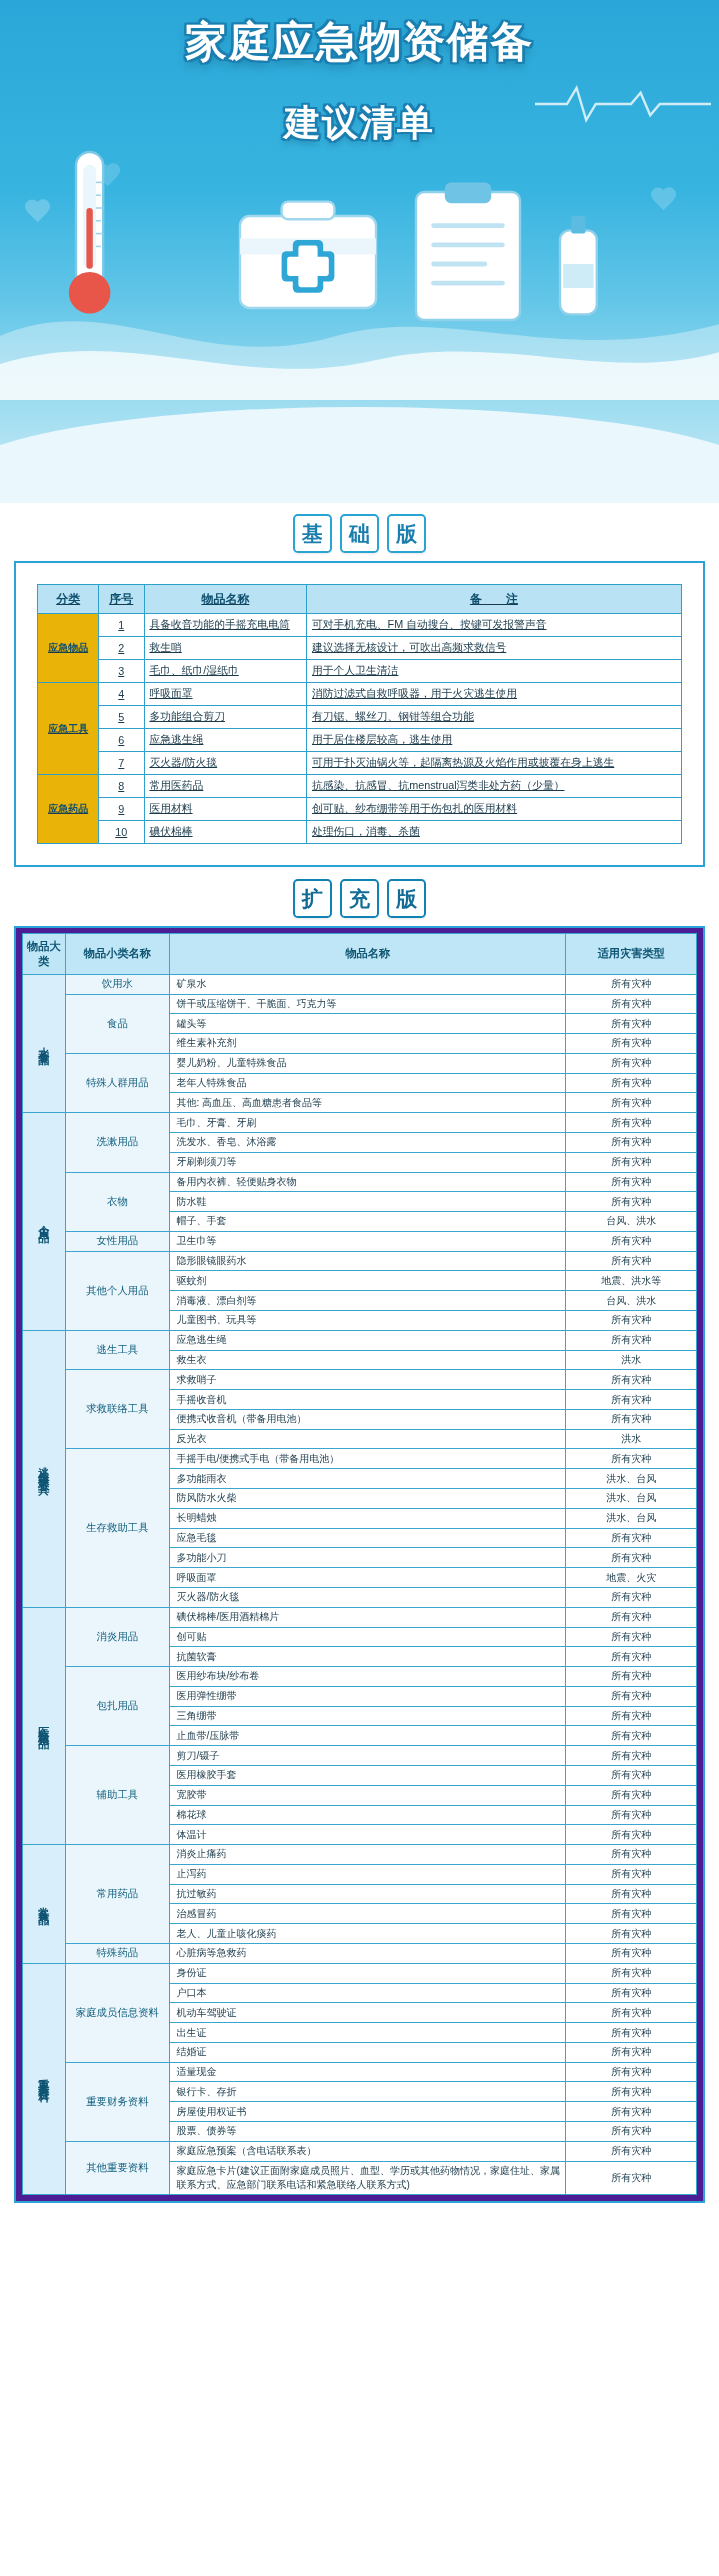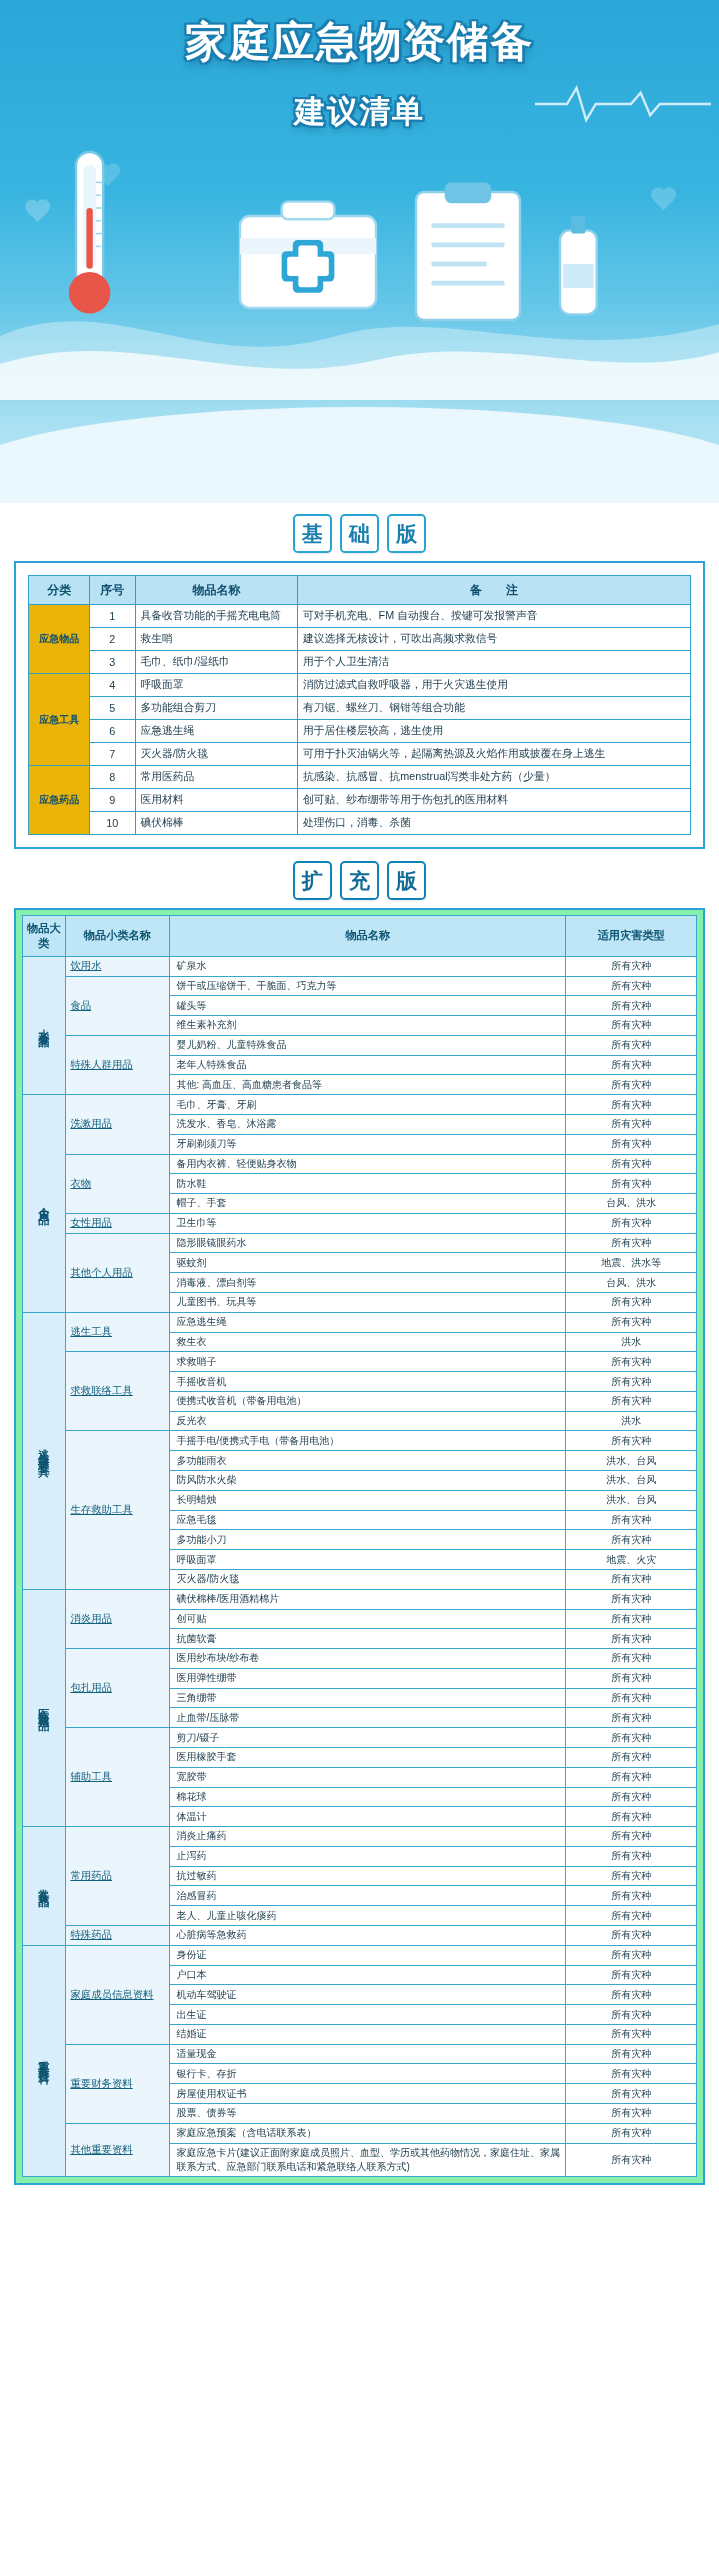--- a/index.html
+++ b/index.html
@@ -35,22 +35,22 @@
     font-weight:bold;
     letter-spacing:1.6px;
     color:#ffffff;
     text-shadow:
       -2.4px -2.4px 0 #1a7fb0, 2.4px -2.4px 0 #1a7fb0, -2.4px 2.4px 0 #1a7fb0, 2.4px 2.4px 0 #1a7fb0,
       0 2.4px 0 #1a7fb0, 0 -2.4px 0 #1a7fb0, 2.4px 0 0 #1a7fb0, -2.4px 0 0 #1a7fb0,
       0 6.4px 8px rgba(0,60,90,.35);
   }
   .hero-title .t2{
     display:inline-block;
-    margin-top:21px;
-    font-size:31px;
+    margin-top:29px;
+    font-size:36px;
     font-weight:bold;
     letter-spacing:1.6px;
     color:#ffffff;
     text-shadow:
       -2.4px -2.4px 0 #1a7fb0, 2.4px -2.4px 0 #1a7fb0, -2.4px 2.4px 0 #1a7fb0, 2.4px 2.4px 0 #1a7fb0,
       0 2.4px 0 #1a7fb0, 0 -2.4px 0 #1a7fb0, 2.4px 0 0 #1a7fb0, -2.4px 0 0 #1a7fb0,
       0 4.8px 6.4px rgba(0,60,90,.3);
   }
   .hearts{position:absolute;inset:0;z-index:1;}
   .heart{
@@ -93,21 +93,22 @@
   .badge.dark .ch{
     color:#126c96;
     border-color:#0f82b6;
   }
 
   
   .basic-wrap{
     margin:3.2px 14.4px 8px;
     border:2.4px solid #2ba3d6;
     background:#ffffff;
-    padding:12px;
+    padding:21px;
+    text-decoration:underline;
   }
   table{border-collapse:collapse;width:100%;}
   .basic-table td,.basic-table th{
     border:0.8px solid #2f9fcc;
     font-size:10.8px;
     padding:4px 4.8px;
     vertical-align:middle;
   }
   .basic-table thead th{
     background:#b9e3f5;
@@ -121,21 +122,21 @@
     background:#eab308;color:#10506e;font-size:10px;
   }
   .basic-table .idx{width:35px;text-align:center;background:#ffffff;}
   .basic-table .nm{width:152px;background:#ffffff;}
   .basic-table .rm{background:#ffffff;}
 
   
   .exp-wrap{
     margin:3.2px 14.4px 11.2px;
     border:2.4px solid #2ba3d6;
-    background:#86efac;
+    background:#4c1d95;
     padding:5.6px;
   }
   .exp-table td,.exp-table th{
     border:0.8px solid #3aa6d0;
     font-size:10px;
     padding:2.4px 4.8px;
     vertical-align:middle;
     background:#ffffff;
   }
   .exp-table thead th{
@@ -150,24 +151,24 @@
     width:32px;
     text-align:center;
     font-weight:bold;
     font-size:11.2px;
     background:#d8eefa;
     color:#0f5573;
     line-height:1.25;
   }
   .exp-table .sub{
     width:94px;
+    text-align:center;
     background:#eaf6fc;
     font-size:10.4px;
     color:#14607f;
-    text-decoration:underline;
   }
   .exp-table .item{ text-align:left; padding-left:6.4px;}
   .exp-table .dis{
     width:120px;
     text-align:center;
     font-size:10px;
   }
   .vtext{
     writing-mode:vertical-rl;
     text-orientation:upright;

